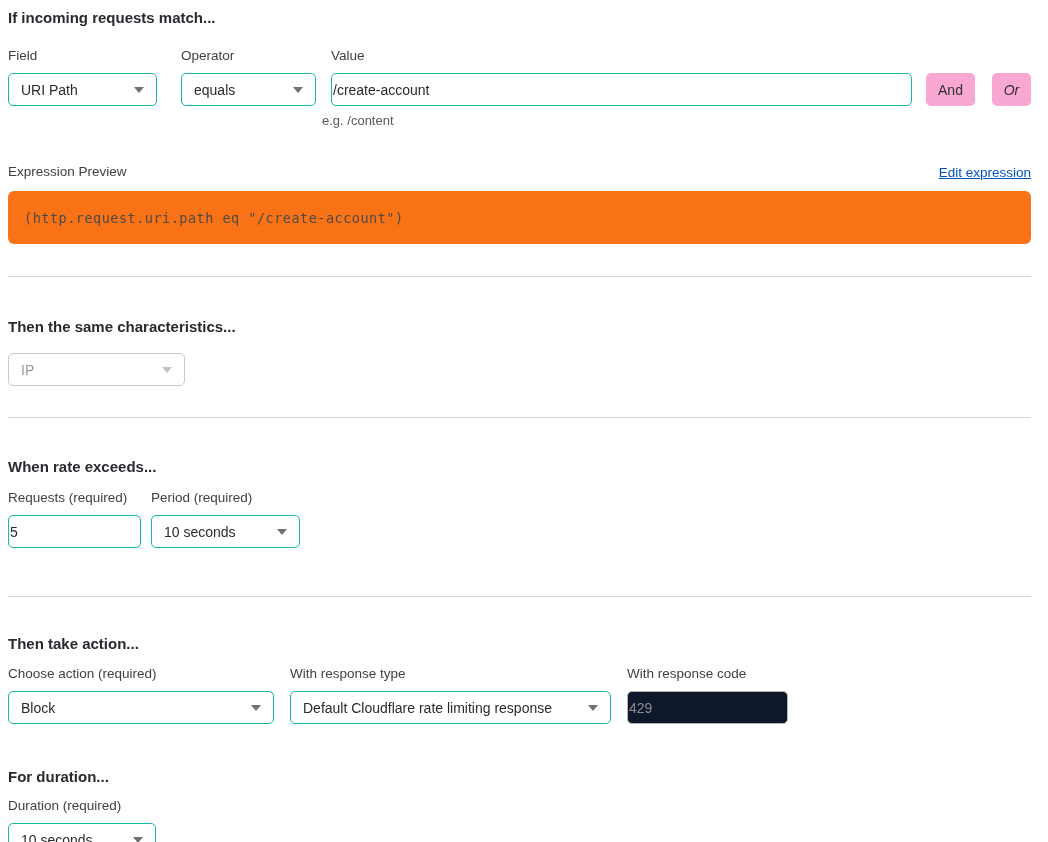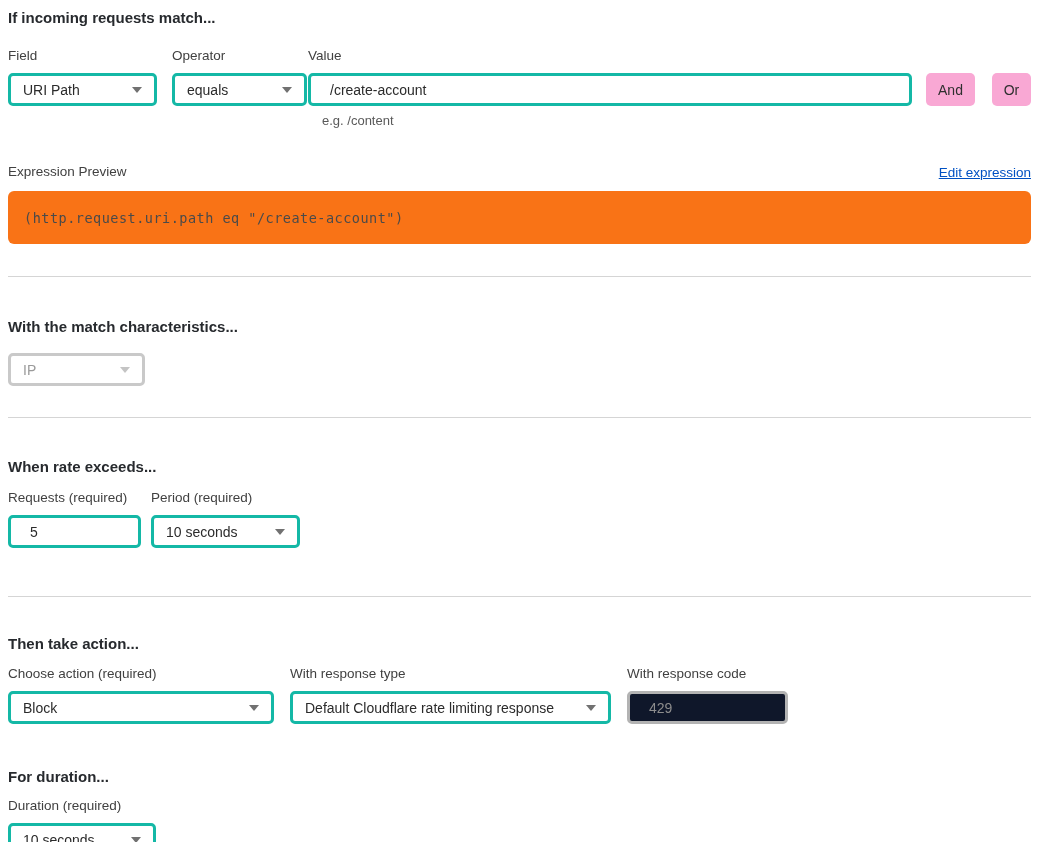--- a/index.html
+++ b/index.html
@@ -27,21 +27,21 @@
     line-height: 16px;
     margin-bottom: 9px;
     display: block;
   }
   .control-row { display: flex; align-items: flex-end; }
   .field-group { display: flex; flex-direction: column; }
 
   
   .select-box, .text-input {
     height: 33px;
-    border: 3px solid #14b8a6;
+    border: 1px solid #14b8a6;
     border-radius: 5px;
     background: #ffffff;
     font-family: "Liberation Sans", sans-serif;
     font-size: 14px;
     color: #2b2b2b;
     padding: 0 12px;
     display: flex;
     align-items: center;
   }
   .select-box { justify-content: space-between; cursor: pointer; }
@@ -49,21 +49,21 @@
     width: 0; height: 0;
     border-left: 5px solid transparent;
     border-right: 5px solid transparent;
     border-top: 6px solid #717171;
     margin-left: 10px;
     flex: 0 0 auto;
   }
   .select-box.placeholder { border-color: #c9c9c9; color: #9a9a9a; }
   .select-box.placeholder .chevron { border-top-color: #c4c4c4; }
 
-  input.text-input { display: block; padding: 0 19px; width: 100%; }
+  input.text-input { display: block; padding: 0 1px; width: 100%; }
   input.disabled-input {
     background: #0f172a;
     border-color: #b3b3b3;
     color: #8d8d8d;
   }
 
   .helper-text {
     font-size: 13px;
     color: #595959;
     margin-top: 7px;
@@ -74,21 +74,21 @@
     height: 33px;
     background: #f9a8d4;
     border: none;
     border-radius: 5px;
     font-family: "Liberation Sans", sans-serif;
     font-size: 14px;
     color: #2f2f2f;
     cursor: pointer;
   }
   .btn-and { width: 49px; margin-left: 14px; }
-  .btn-or  { width: 39px; margin-left: 17px; }
+  .btn-or  { width: 39px; margin-left: 17px; font-style: italic; }
 
   .expr-header {
     margin-top: 36px;
     display: flex;
     justify-content: space-between;
     align-items: flex-end;
     margin-bottom: 11px;
     text-align: right;
   }
   .expr-link {
@@ -110,23 +110,23 @@
     letter-spacing: 0.5px;
   }
 
   .divider { border: none; border-top: 1px solid #d5d5d5; height: 0; }
   .divider-1 { margin-top: 32px; }
   .divider-2 { margin-top: 31px; }
   .divider-3 { margin-top: 48px; }
 
   
   .w-field    { width: 149px; }
-  .w-operator { width: 135px; margin-left: 15px; justify-content: flex-end; }
-  .w-value    { flex: 1 1 auto; margin-left: 1px; }
-  .w-ip       { width: 137px; }
+  .w-operator { width: 135px; margin-left: 24px; justify-content: flex-end; }
+  .w-value    { flex: 1 1 auto; margin-left: 15px; }
+  .w-ip       { width: 177px; }
   .w-requests { width: 133px; justify-content: center; }
   .w-period   { width: 149px; margin-left: 10px; }
   .w-action   { width: 266px; }
   .w-resptype { width: 321px; margin-left: 16px; }
   .w-respcode { width: 161px; margin-left: 16px; }
   .w-duration { width: 148px; }
 
   .mt-heading2 { margin-top: 40px; }
   .mt-ipbox    { margin-top: 16px; }
   .mt-heading3 { margin-top: 39px; }
@@ -174,21 +174,21 @@
   <div class="expr-header">
     <span class="field-label" style="margin-bottom:0;">Expression Preview</span>
     <a class="expr-link">Edit expression</a>
   </div>
   <div class="expr-box">
     <span>(http.request.uri.path eq "/create-account")</span>
   </div>
 
   <hr class="divider divider-1">
 
-  <div class="section-heading mt-heading2">With the match characteristics...</div>
+  <div class="section-heading mt-heading2">Then the same characteristics...</div>
   <div class="select-box placeholder w-ip mt-ipbox">
     <span>IP</span>
     <span class="chevron"></span>
   </div>
 
   <hr class="divider divider-2">
 
   <div class="section-heading mt-heading3">When rate exceeds...</div>
   <div class="control-row mt-labels3">
     <div class="field-group w-requests">

